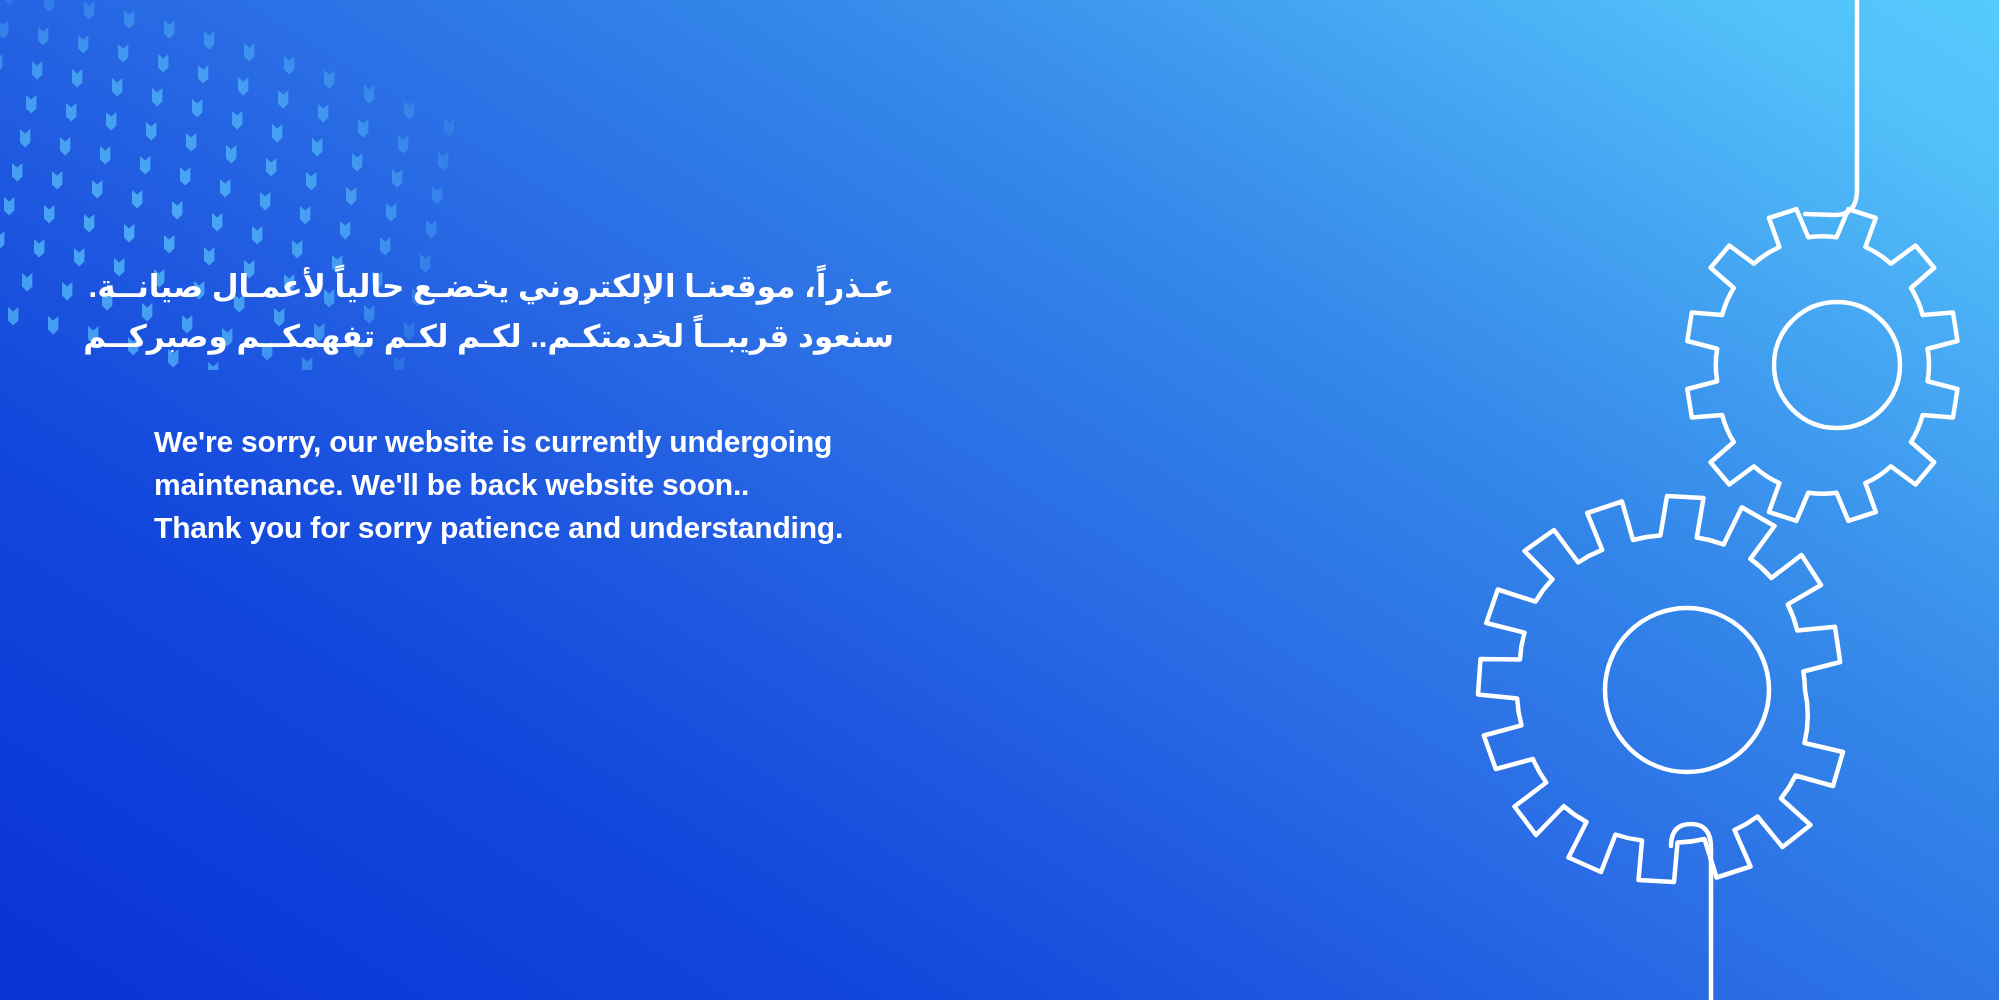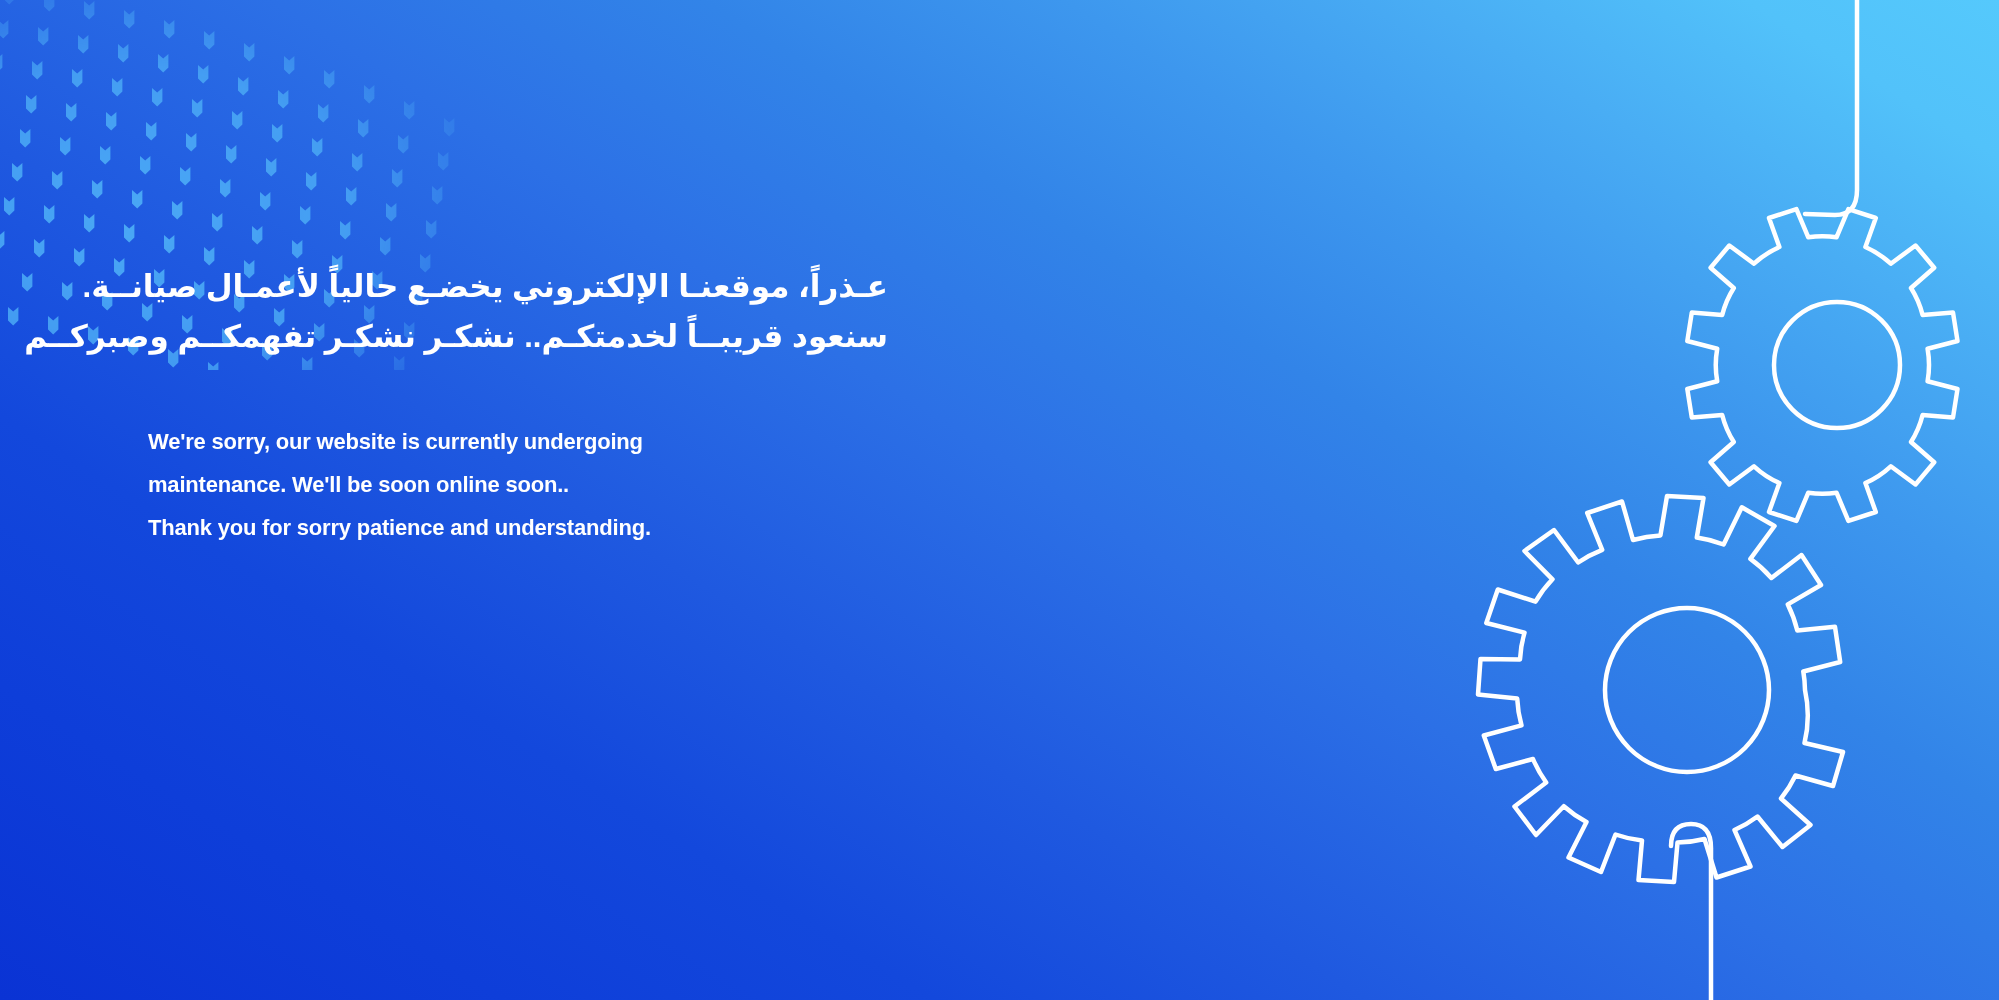--- a/index.html
+++ b/index.html
@@ -44,42 +44,42 @@
     right: 0;
     top: 0;
     width: 760px;
     height: 1000px;
     pointer-events: none;
   }
 
   
   #copy {
     position: absolute;
-    left: 148px;
+    left: 154px;
     top: 262px;
     width: 900px;
     color: #ffffff;
   }
   .ar-block {
     direction: rtl;
     text-align: right;
     unicode-bidi: isolate;
     font-size: 31px;
     font-weight: 700;
     line-height: 50px;
     letter-spacing: 0px;
     width: 740px;
     margin: 0 0 58px 0;
   }
   .ar-line { display: block; white-space: nowrap; }
 
   .en-block {
     direction: ltr;
     text-align: left;
-    font-size: 22px;
+    font-size: 30px;
     font-weight: 700;
     line-height: 43px;
     letter-spacing: -0.2px;
     margin: 0;
   }
   .en-line { display: block; white-space: nowrap; }
 </style>
 </head>
 <body>
 
@@ -224,24 +224,24 @@
       <circle cx="448" cy="690" r="82"></circle>
 
       <path d="M 432 846 Q 432 824 452 824 Q 472 824 472 848 L 472 1000"></path>
     </g>
   </svg>
 
   <div id="copy">
 
     <p class="ar-block" lang="ar" dir="rtl">
       <span class="ar-line">عـذراً، موقعنـا الإلكتروني يخضـع حالياً لأعمـال صيانــة.</span>
-      <span class="ar-line">سنعود قريبــاً لخدمتكـم.. نشكـر نشكـر تفهمكــم وصبركــم</span>
+      <span class="ar-line">سنعود قريبــاً لخدمتكـم.. لكـم لكـم تفهمكــم وصبركــم</span>
     </p>
 
     <p class="en-block" lang="en" dir="ltr">
       <span class="en-line">We're sorry, our website is currently undergoing</span>
-      <span class="en-line">maintenance. We'll be soon online soon..</span>
+      <span class="en-line">maintenance. We'll be back website soon..</span>
       <span class="en-line">Thank you for sorry patience and understanding.</span>
     </p>
 
   </div>
 
 </div>
 
 </body></html>

